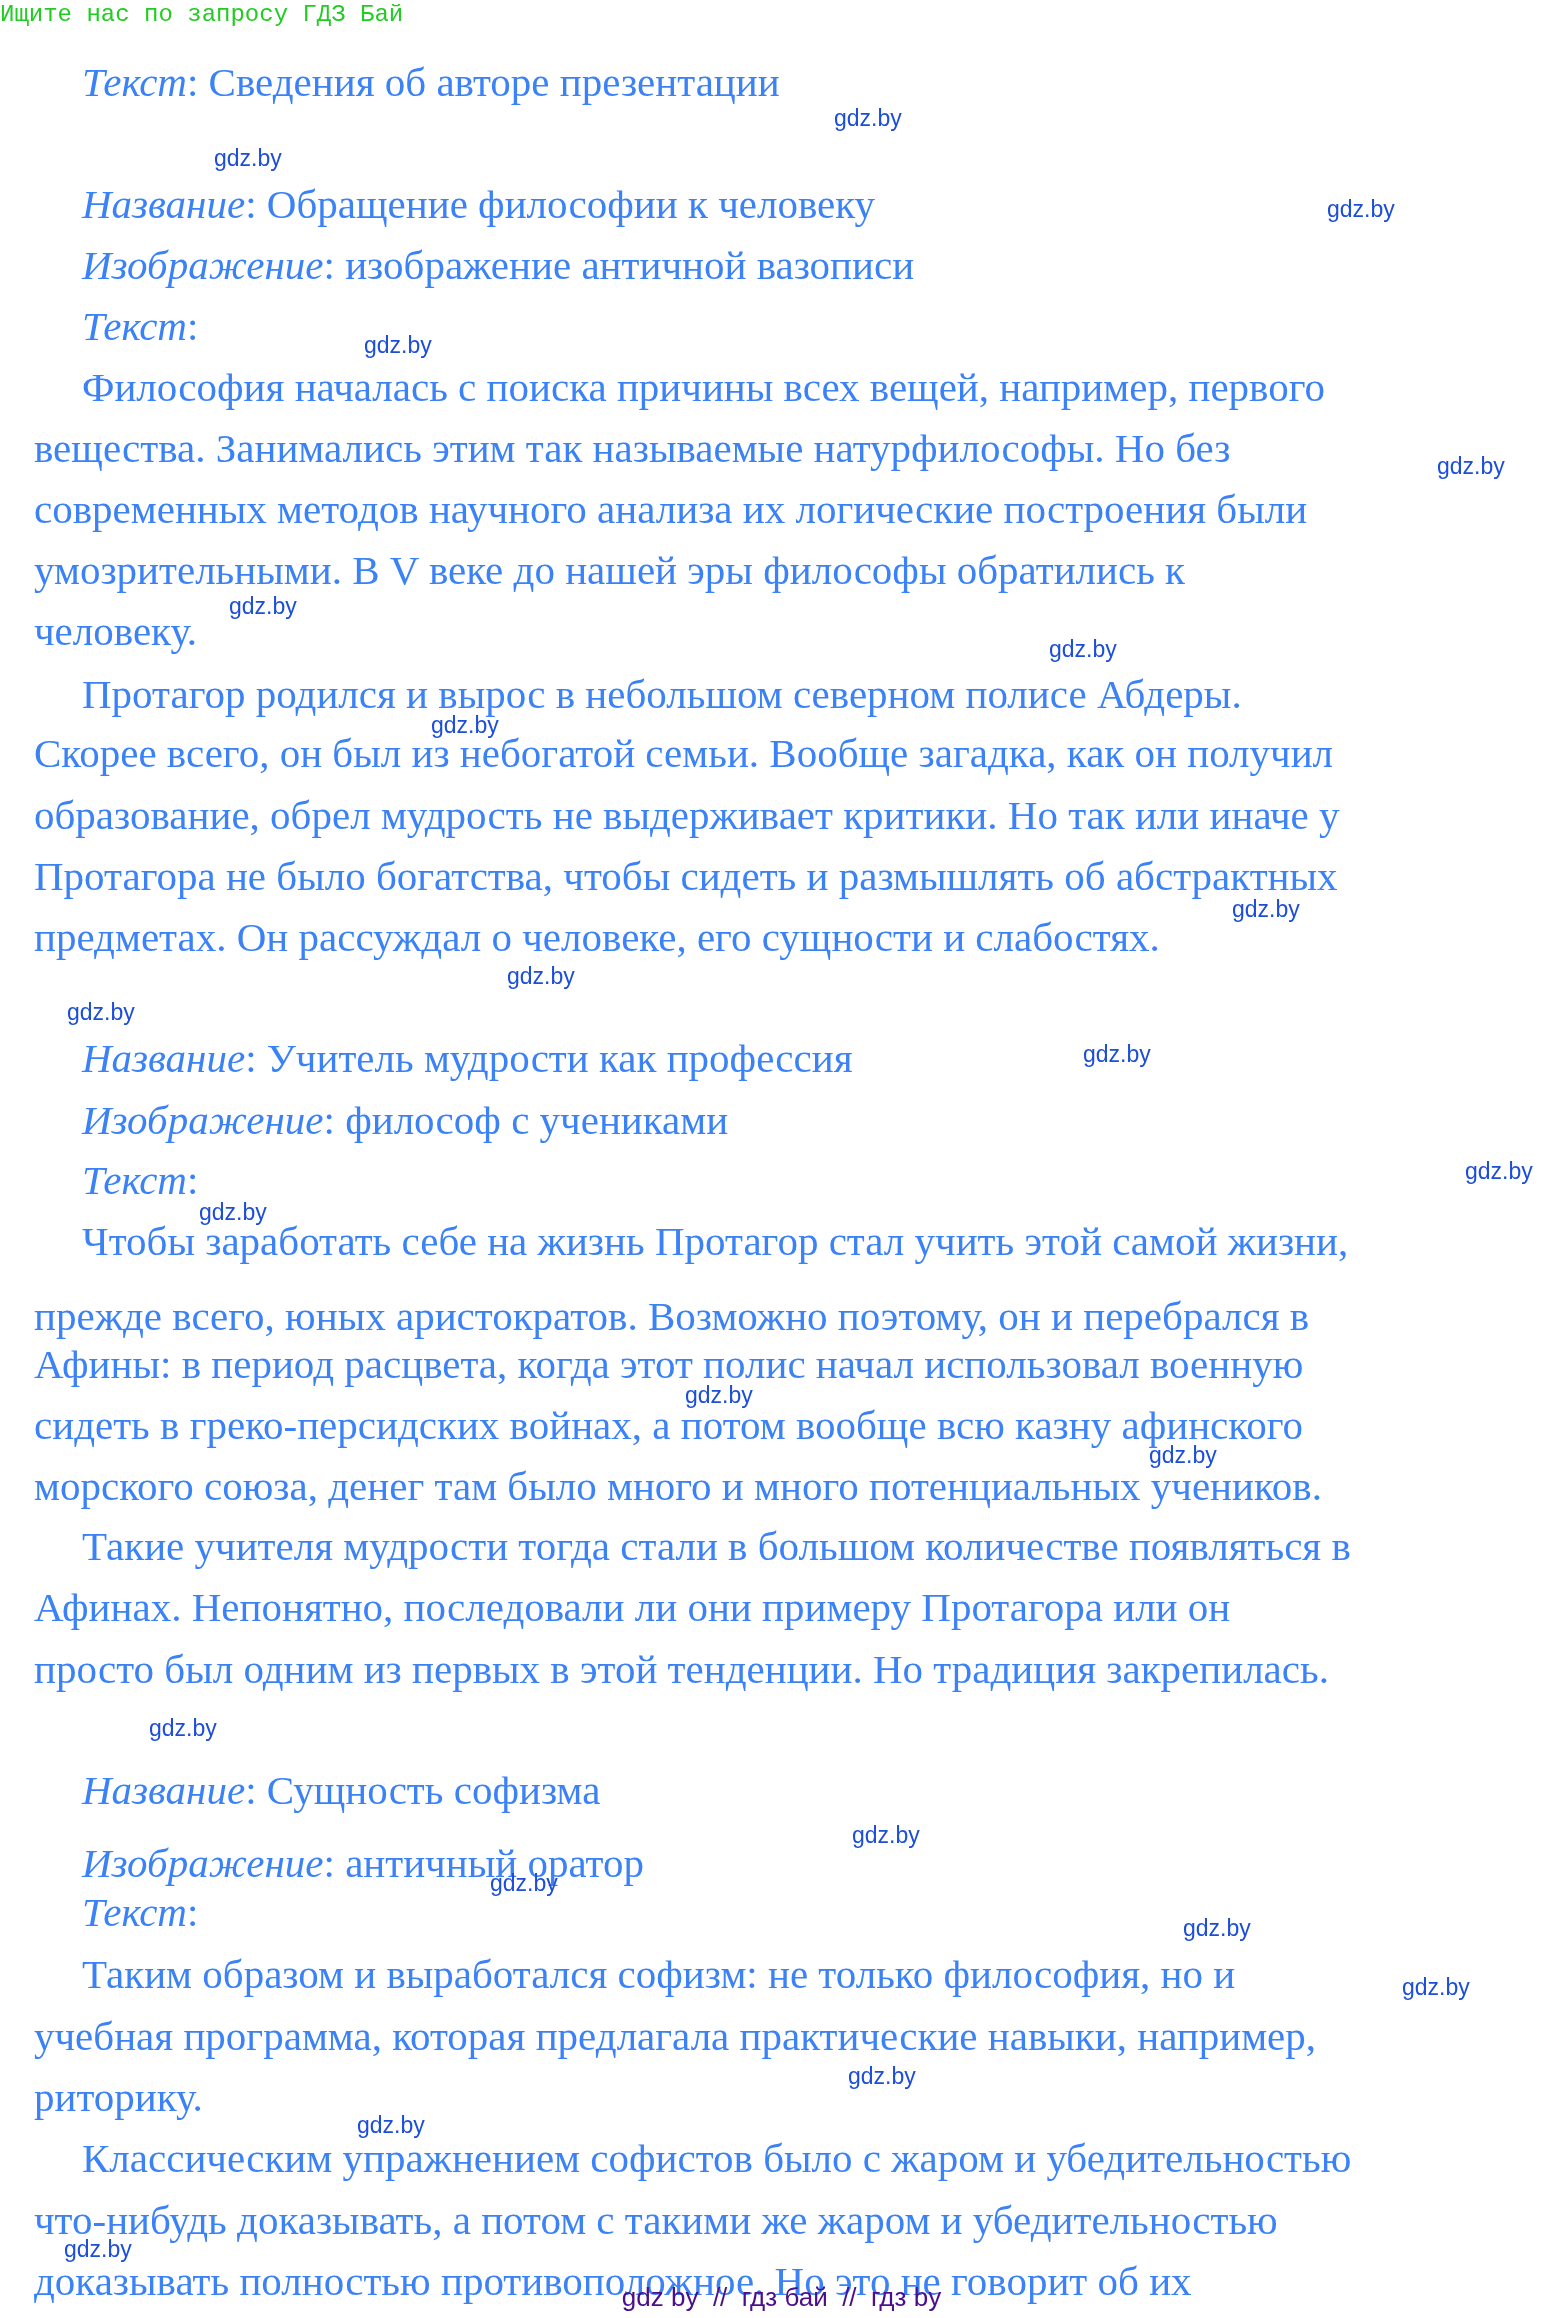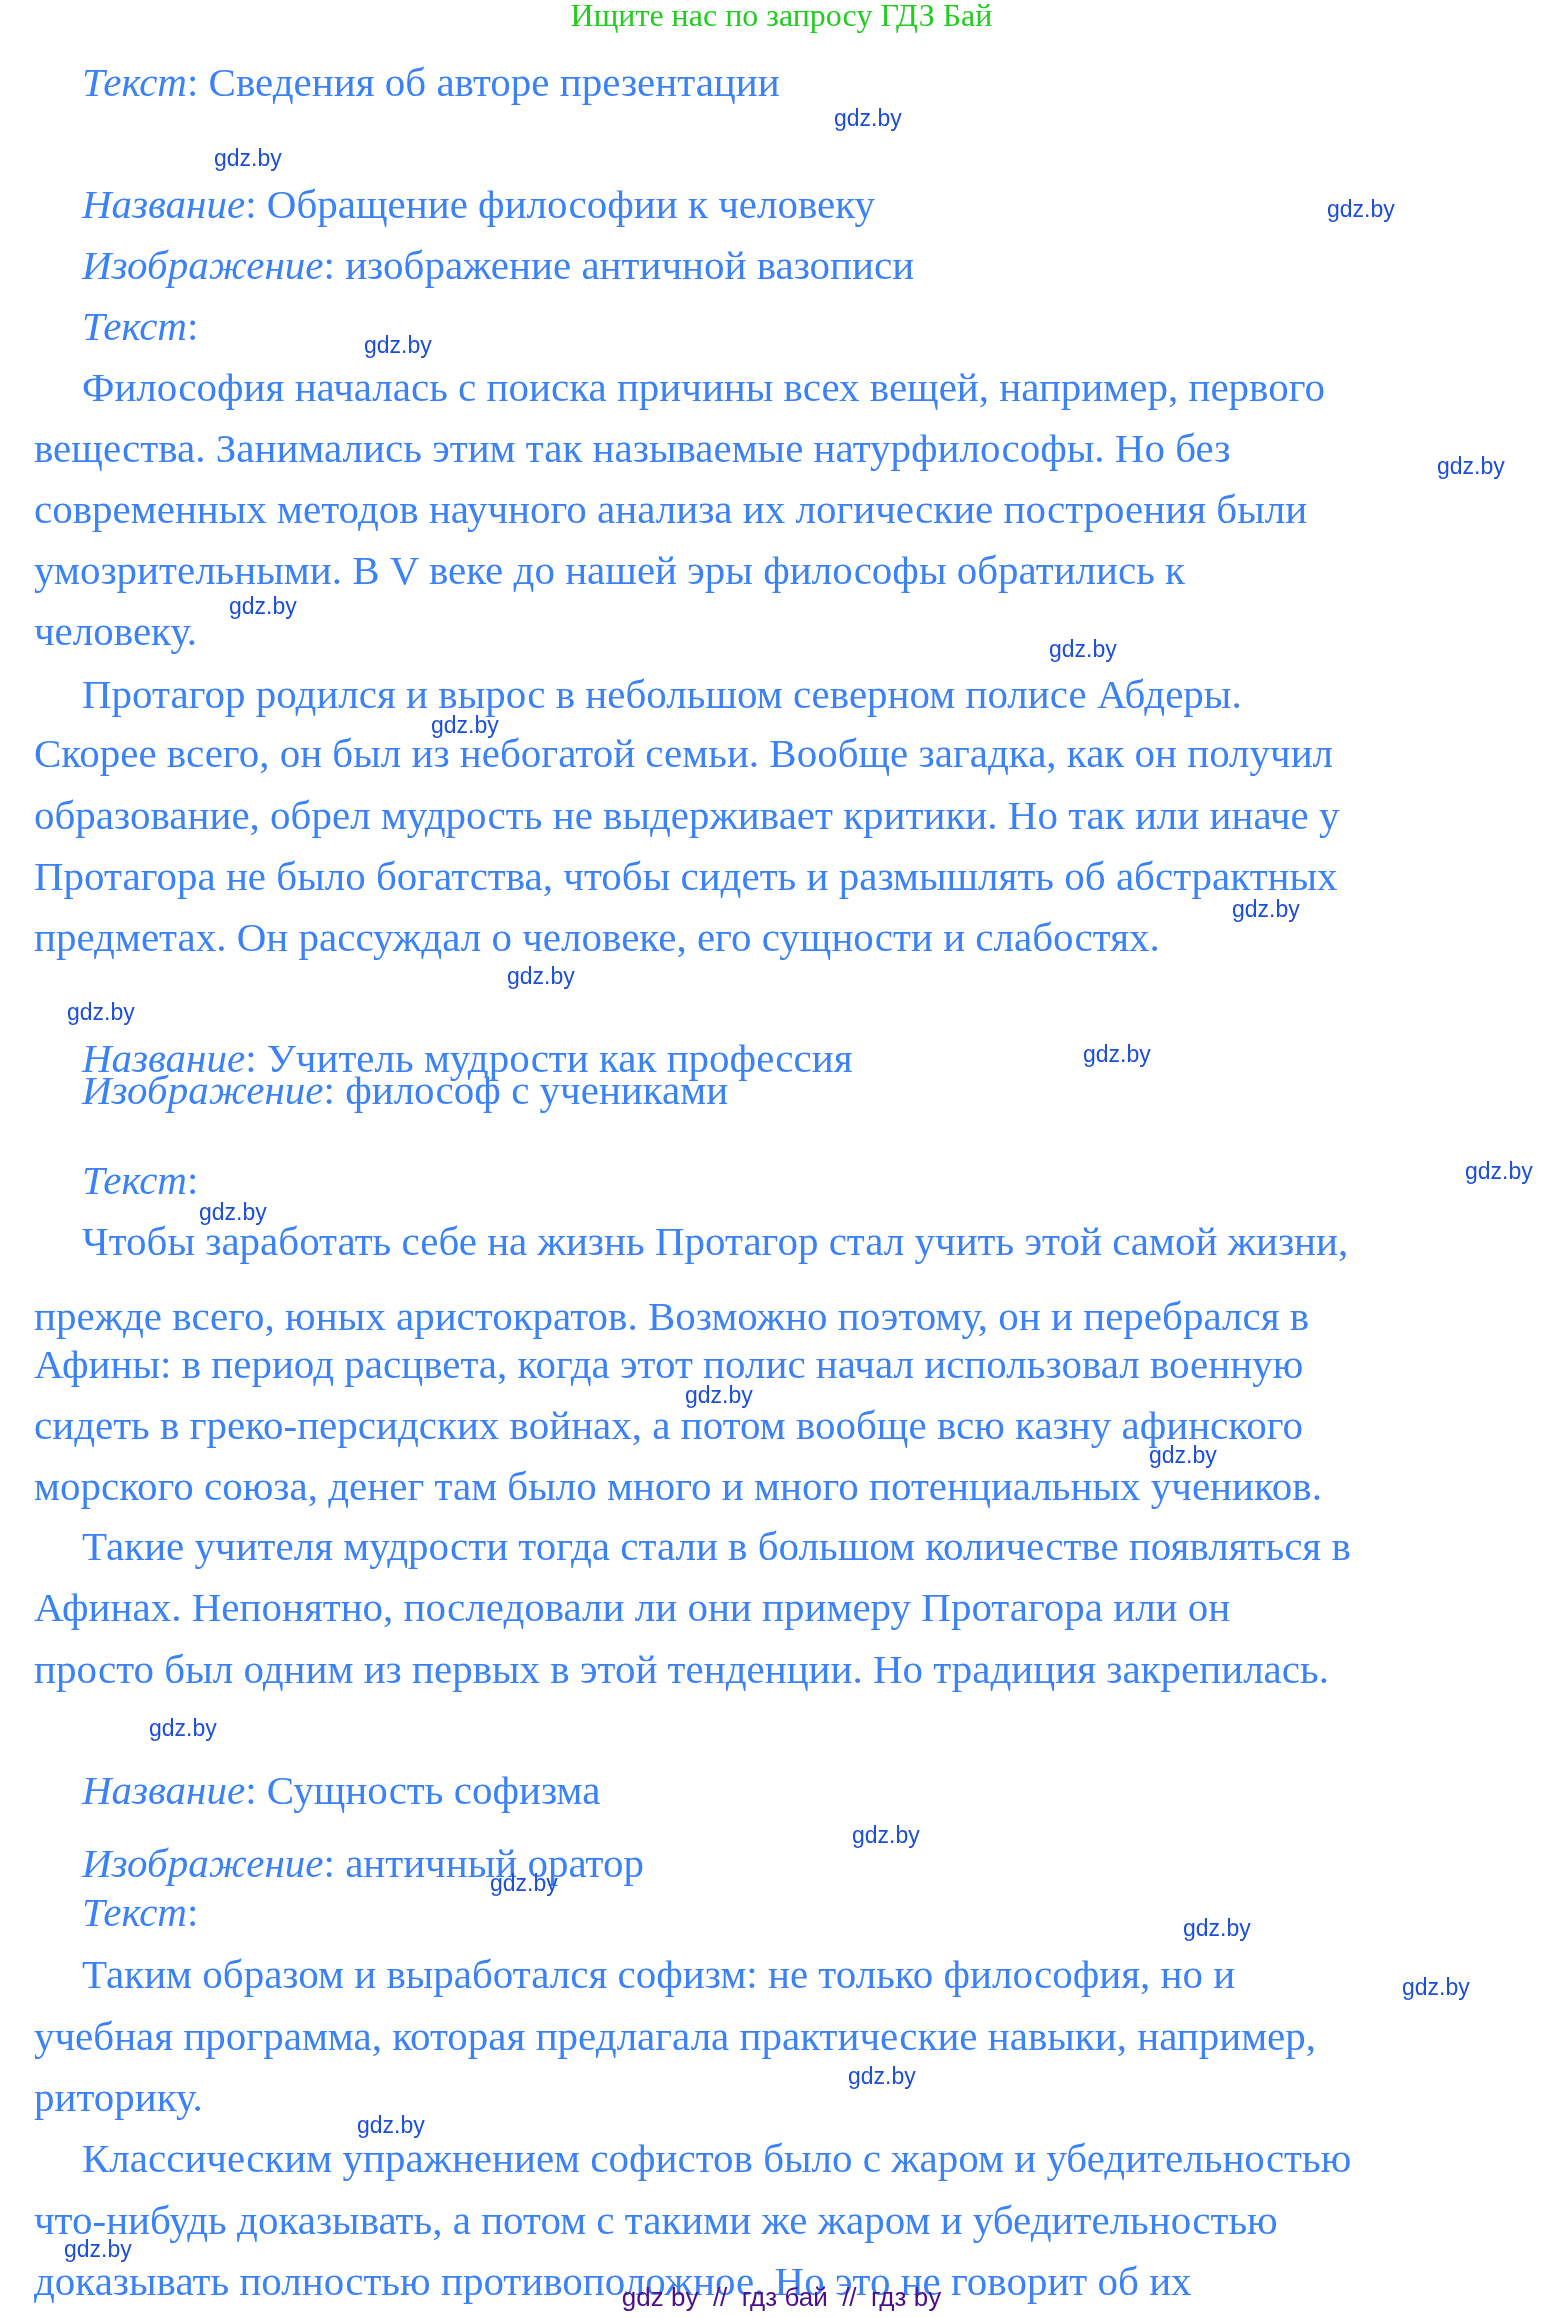--- a/index.html
+++ b/index.html
@@ -1,19 +1,19 @@
 <!DOCTYPE html>
 <html style="font-size:12.5px"><head>
 <meta charset="utf-8">
 <style>
   html, body { margin: 0; padding: 0; background: #ffffff; }
   body { width: 1563px; height: 2319px; position: relative; overflow: hidden; }
   .hdr {
-    position: absolute; left: 0; width: 1563px; top: 0; text-align: center;
-    font-family: Liberation Serif, serif; font-size: 32px; line-height: 30px;
+    position: absolute; left: 0; width: 1563px; top: 0; text-align: left;
+    font-family: Liberation Mono, monospace; font-size: 24px; line-height: 30px;
   }
   .ftr {
     position: absolute; left: 0; width: 1563px; top: 2282px; text-align: center;
     font-family: "Liberation Sans", sans-serif; font-size: 26px; line-height: 31px;
     white-space: pre;
   }
   .line {
     position: absolute; left: 34px; white-space: nowrap;
     font-family: Liberation Serif, serif; font-size: 41px; line-height: 47px;
     color: #3b82f6;
@@ -43,21 +43,21 @@
 <div class="line" style="top:547px">умозрительными. В V веке до нашей эры философы обратились к</div>
 <div class="line" style="top:608px">человеку.</div>
 
 <div class="line ind" style="top:671px">Протагор родился и вырос в небольшом северном полисе Абдеры.</div>
 <div class="line" style="top:730px">Скорее всего, он был из небогатой семьи. Вообще загадка, как он получил</div>
 <div class="line" style="top:792px">образование, обрел мудрость не выдерживает критики. Но так или иначе у</div>
 <div class="line" style="top:853px">Протагора не было богатства, чтобы сидеть и размышлять об абстрактных</div>
 <div class="line" style="top:914px">предметах. Он рассуждал о человеке, его сущности и слабостях.</div>
 
 <div class="line ind" style="top:1035px"><span class="lab">Название</span><span>: Учитель мудрости как профессия</span></div>
-<div class="line ind" style="top:1067px"><span class="lab">Изображение</span><span>: философ с учениками</span></div>
+<div class="line ind" style="top:1097px"><span class="lab">Изображение</span><span>: философ с учениками</span></div>
 <div class="line ind" style="top:1157px"><span class="lab">Текст</span><span>:</span></div>
 
 <div class="line ind" style="top:1218px">Чтобы заработать себе на жизнь Протагор стал учить этой самой жизни,</div>
 <div class="line" style="top:1293px">прежде всего, юных аристократов. Возможно поэтому, он и перебрался в</div>
 <div class="line" style="top:1341px">Афины: в период расцвета, когда этот полис начал использовал военную</div>
 <div class="line" style="top:1402px">сидеть в греко-персидских войнах, а потом вообще всю казну афинского</div>
 <div class="line" style="top:1463px">морского союза, денег там было много и много потенциальных учеников.</div>
 
 <div class="line ind" style="top:1523px">Такие учителя мудрости тогда стали в большом количестве появляться в</div>
 <div class="line" style="top:1584px">Афинах. Непонятно, последовали ли они примеру Протагора или он</div>

